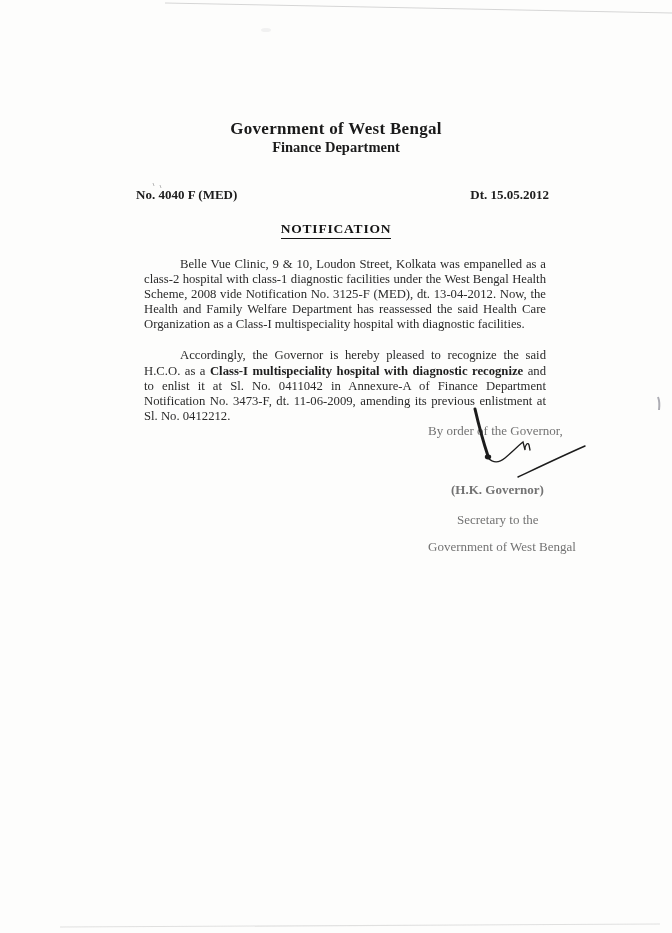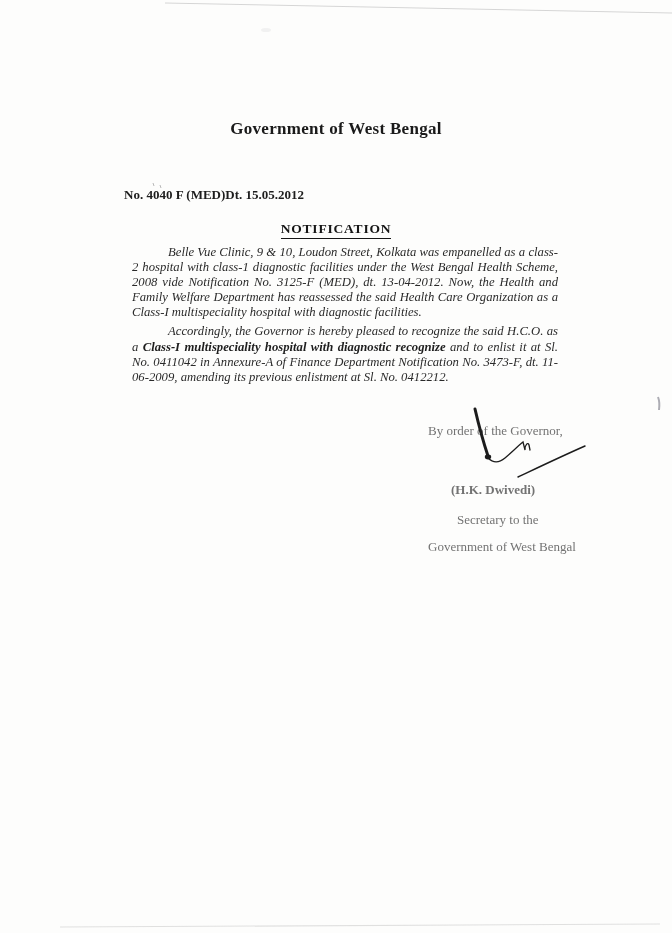--- a/index.html
+++ b/index.html
@@ -36,24 +36,24 @@
     line-height: 17px;
   }
   .branch-name {
     font-size: 13px;
     font-weight: bold;
     line-height: 15px;
   }
   .ref-row {
     position: absolute;
     top: 187px;
-    left: 124px;
+    left: 136px;
     width: 413px;
     display: flex;
-    justify-content: flex-start;
+    justify-content: space-between;
     font-size: 13px;
     font-weight: bold;
     color: #1d1d1d;
   }
   .title-wrap {
     position: absolute;
     top: 219px;
     left: 0;
     right: 0;
     text-align: center;
@@ -71,23 +71,22 @@
     position: absolute;
     top: 241px;
     left: 128px;
     width: 434px;
     font-size: 12.7px;
     line-height: 15.1px;
     text-align: justify;
     color: #2a2a2a;
   }
   .body-text p {
-    margin: 4px;
+    margin: 16px;
     text-indent: 36px;
-    font-style: italic;
   }
   .bold-phrase {
     font-weight: bold;
     color: #1e1e1e;
   }
   .sig-line {
     position: absolute;
     font-size: 13px;
     color: #737373;
     white-space: nowrap;
@@ -118,20 +117,21 @@
   <svg class="artifacts-svg" width="672" height="933" viewBox="0 0 672 933">
     <line x1="165" y1="3" x2="672" y2="13" stroke="#cfcfcf" stroke-width="1" opacity="0.85"></line>
     <line x1="60" y1="927" x2="660" y2="924" stroke="#c9c9c9" stroke-width="1.2" opacity="0.55"></line>
     <path d="M658,397 q2,5 1,13" stroke="#82828e" stroke-width="2" fill="none" opacity="0.65"></path>
     <path d="M153,183 l1,3 M160,185 l1,3" stroke="#9a9a9a" stroke-width="1" fill="none" opacity="0.7"></path>
     <ellipse cx="266" cy="30" rx="5" ry="2" fill="#ededed" opacity="0.8"></ellipse>
   </svg>
 
   <div class="letterhead">
     <div class="org-name">Government of West Bengal</div>
+    <div class="dept-name">Finance Department</div>
   </div>
 
   <div class="ref-row">
     <span>No. 4040 F (MED)</span>
     <span>Dt. 15.05.2012</span>
   </div>
 
   <div class="title-wrap">
     <span class="notif-title">NOTIFICATION</span>
   </div>
@@ -143,17 +143,17 @@
 
   <div class="sig-line by-order">By order of the Governor,</div>
 
   <svg class="signature-svg" width="165" height="90" viewBox="0 0 165 90">
     <path d="M40,11 C43,24 47,40 53,58" stroke="#1c1c1c" stroke-width="3" fill="none" stroke-linecap="round"></path>
     <ellipse cx="53" cy="59" rx="3.2" ry="2.4" fill="#1c1c1c"></ellipse>
     <path d="M53,60 C58,65 64,65 70,60 C77,54 83,48 88,44 L90,52 C90,46 93,44 94,47 L95,52" stroke="#1c1c1c" stroke-width="1.3" fill="none" stroke-linecap="round"></path>
     <path d="M83,79 C100,71 125,59 150,48" stroke="#1c1c1c" stroke-width="1.5" fill="none" stroke-linecap="round"></path>
   </svg>
 
-  <div class="sig-line sig-name">(H.K. Dwivedi)</div>
+  <div class="sig-line sig-name">(H.K. Governor)</div>
   <div class="sig-line sig-role">Secretary to the</div>
   <div class="sig-line sig-org">Government of West Bengal</div>
 
 </div>
 
 </body></html>

